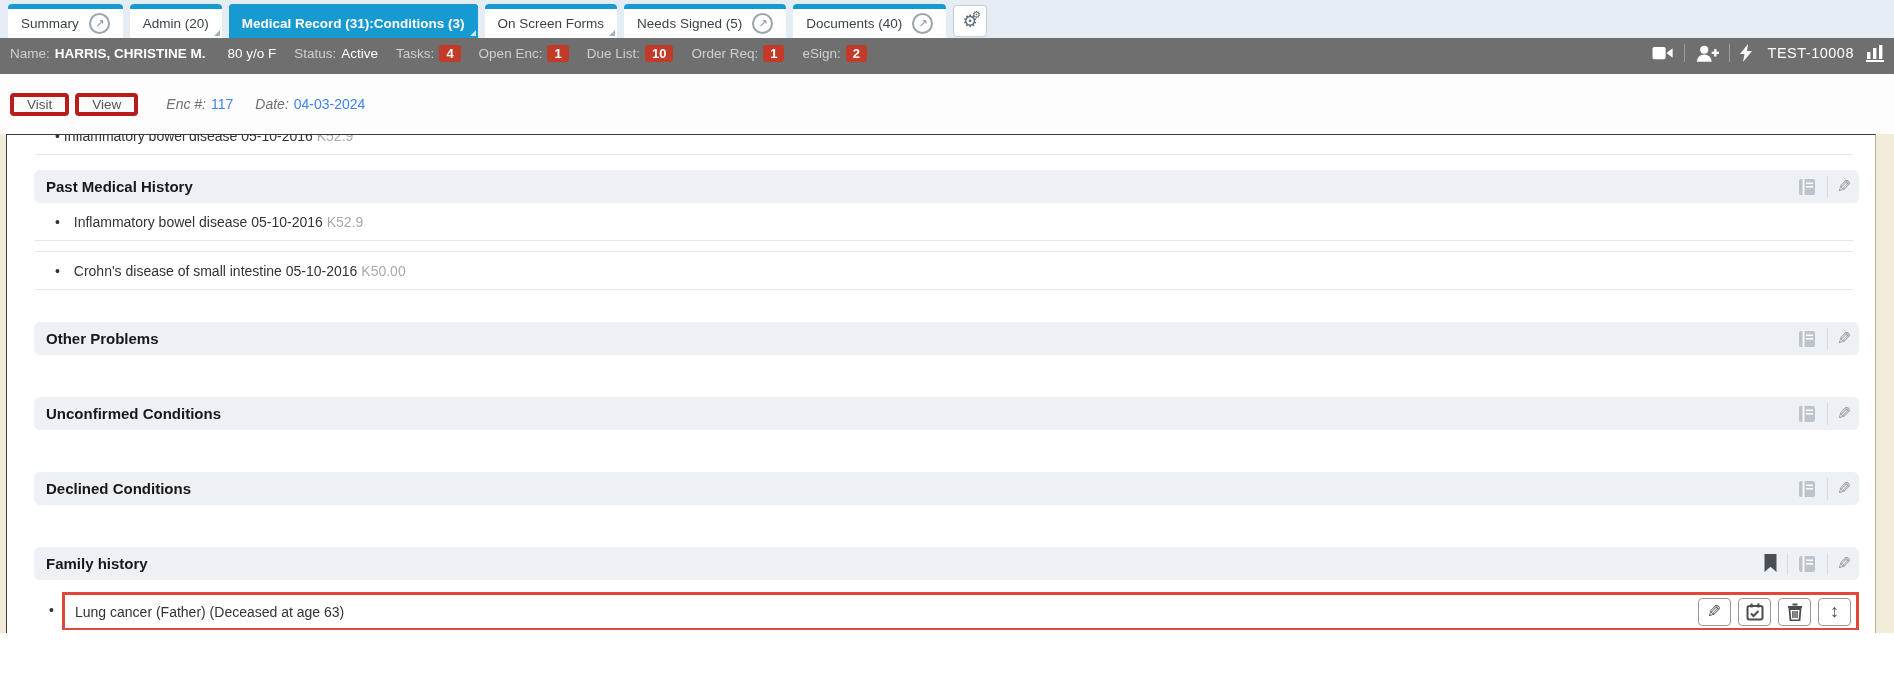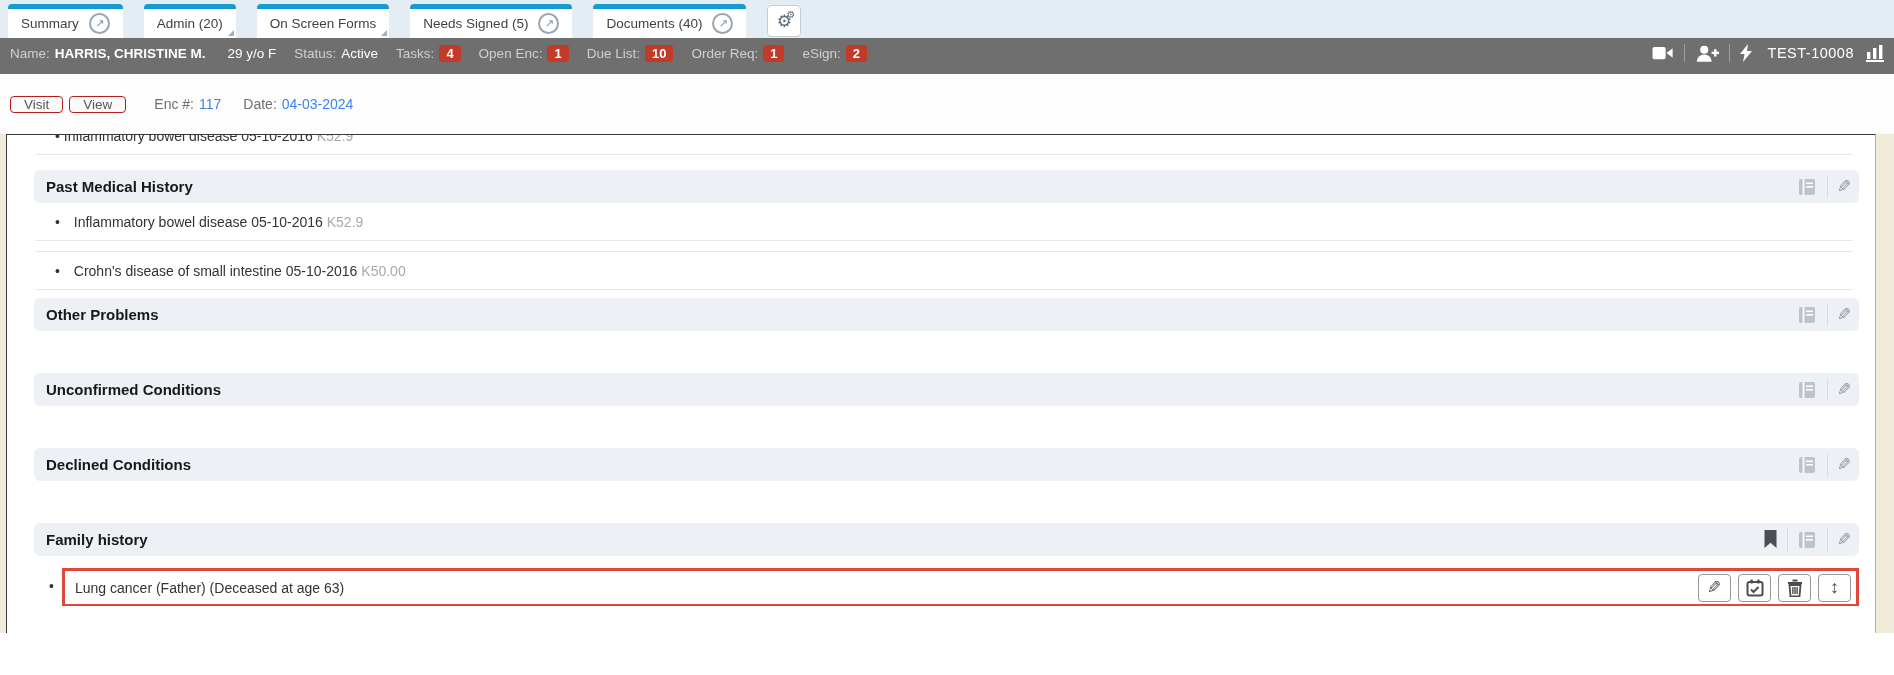--- a/index.html
+++ b/index.html
@@ -1,21 +1,21 @@
 <!DOCTYPE html>
 <html><head>
 <meta charset="utf-8">
 <style>
   * { margin:0; padding:0; box-sizing:border-box; }
   html,body { width:1894px; height:675px; overflow:hidden; background:#fff;
     font-family:"Liberation Sans","DejaVu Sans",sans-serif; }
 
   
   .tabbar { height:38px; background:#e3edf3; display:flex; align-items:flex-end;
-    padding-left:8px; gap:21px; }
+    padding-left:8px; gap:7px; }
   .tab { position:relative; background:#fff; border-radius:4px 4px 0 0; height:34px;
     display:flex; align-items:center; padding:4px 13px 0 13px; font-size:13.5px;
     color:#3c4348; cursor:pointer; white-space:nowrap; }
   .tab::before { content:""; position:absolute; top:0; left:0; right:0; height:5px;
     background:#1799d1; border-radius:4px 4px 0 0; }
   .tab.active { background:#1799d1; color:#fff; font-weight:bold; }
   .tab .fold { position:absolute; right:2px; bottom:2px; width:0; height:0;
     border-left:6px solid transparent; border-bottom:6px solid #9fb0ba; }
   .tab.active .fold { border-bottom-color:rgba(255,255,255,.75); }
   .popout { width:21px; height:21px; border:2px solid #9aa5ad; border-radius:50%;
@@ -42,23 +42,23 @@
   .med { color:#e9c64b; margin-right:5px; cursor:pointer; }
   .pright { margin-left:auto; display:flex; align-items:center; gap:10px;padding-left:15px; }
   .pright .vdiv { width:1px; height:18px; background:#9d9d9d; }
   .pid { font-size:14.5px; letter-spacing:.5px; margin:0 2px 0 6px; }
   .icon-w { display:flex; align-items:center; cursor:pointer; }
   .chart-underline { border-bottom:2px solid #fff; padding-bottom:1px; }
 
   
   .encbar { height:60px; background:#fdfdfd; display:flex; align-items:center;
     padding-left:10px; font-size:14px; }
-  .btn { background:#fbfbfb; border:1px solid #b91c1c; border-radius:4px; color:#555;
+  .btn { background:#fbfbfb; border:4px solid #b91c1c; border-radius:4px; color:#555;
     font-size:13.5px; padding:0 13px; margin-right:6px; cursor:pointer;text-align:right; }
-  .enclabel { color:#6f6f6f; margin:0 5px 0 22px; }
+  .enclabel { color:#6f6f6f; margin:0 5px 0 22px;font-style:italic; }
   .encval { color:#3b82f6; }
 
   
   .pagebg { position:relative; height:499px; background:#f1ecd9; }
   .frame { position:absolute; left:6px; right:18px; top:0; bottom:0; background:#fff;
     border-top:1px solid #3a3a3a; border-left:1px solid #3a3a3a; border-right:1px solid #b9b28f;
     overflow:hidden; }
   .clip-item { margin:-7px 0 0 48px; font-size:14px; color:#333; }
   .divider { border-bottom:1px solid #e7e7e7; margin:10px 22px 0 28px; }
   .sec-head { margin:15px 16px 0 27px; background:#edf0f4; border-radius:6px;
@@ -92,20 +92,24 @@
 
 <div class="tabbar">
   <div class="tab">
     <span>Summary</span>
     <span class="popout">↗</span>
   </div>
   <div class="tab">
     <span>Admin (20)</span>
     <span class="fold"></span>
   </div>
+  <div class="tab active">
+    <span>Medical Record (31):Conditions (3)</span>
+    <span class="fold"></span>
+  </div>
   <div class="tab">
     <span>On Screen Forms</span>
     <span class="fold"></span>
   </div>
   <div class="tab">
     <span>Needs Signed (5)</span>
     <span class="popout">↗</span>
   </div>
   <div class="tab">
     <span>Documents (40)</span>
@@ -114,21 +118,21 @@
   <div class="gearbtn">
     <span class="g1">⚙</span>
     <span class="g2">⚙</span>
   </div>
 </div>
 
 <div class="pbar">
   <div class="prow prow1">
     <span class="plabel">Name:</span>
     <span class="pval name">HARRIS, CHRISTINE M.</span>
-    <span class="pval">29 y/o F</span>
+    <span class="pval">80 y/o F</span>
     <span class="plabel">Status:</span>
     <span class="pval">Active</span>
     <span class="plabel">Tasks:</span>
     <span class="badge">4</span>
     <span class="plabel">Open Enc:</span>
     <span class="badge">1</span>
     <span class="plabel">Due List:</span>
     <span class="badge">10</span>
     <span class="plabel">Order Req:</span>
     <span class="badge">1</span>
@@ -211,21 +215,21 @@
   </div>
   <div class="divider"></div>
   <div class="divider"></div>
   <div class="item">
     <span class="bullet">•</span>
     <span>Crohn's disease of small intestine 05-10-2016</span>
     <span class="code">K50.00</span>
   </div>
   <div class="divider"></div>
 
-  <div class="sec-head" style="margin-top:8px;">
+  <div class="sec-head" style="margin-top:32px;">
     <span class="sec-title">Other Problems</span>
     <span class="sec-icons">
       <span class="ico-btn">
         <svg width="21" height="18" viewBox="0 0 21 18">
               <path d="M4 1 h12 a2 2 0 0 1 2 2 v12 a2 2 0 0 1 -2 2 h-12 a2 2 0 0 1 -2 -2 v-12 a2 2 0 0 1 2 -2 z" fill="#bcc3cb"></path>
               <rect x="5.5" y="1" width="2" height="16" fill="#fff" opacity=".9"></rect>
               <rect x="9" y="4.5" width="7" height="1.6" fill="#fff"></rect>
               <rect x="9" y="8" width="7" height="1.6" fill="#fff"></rect>
             </svg>
       </span>

